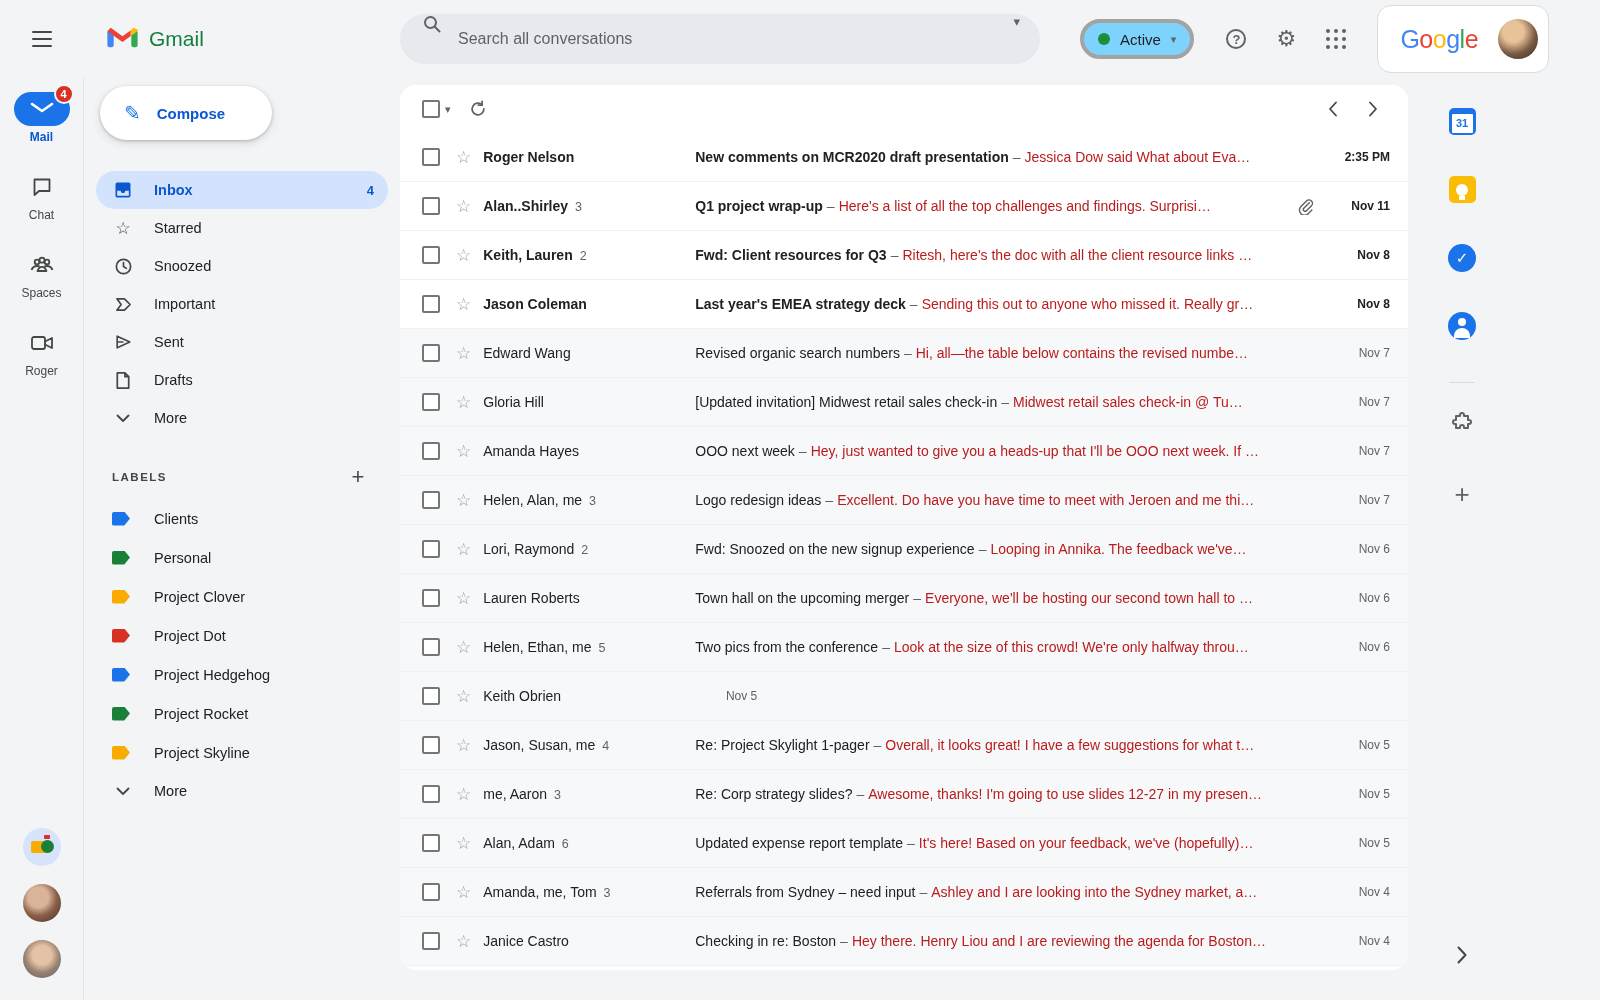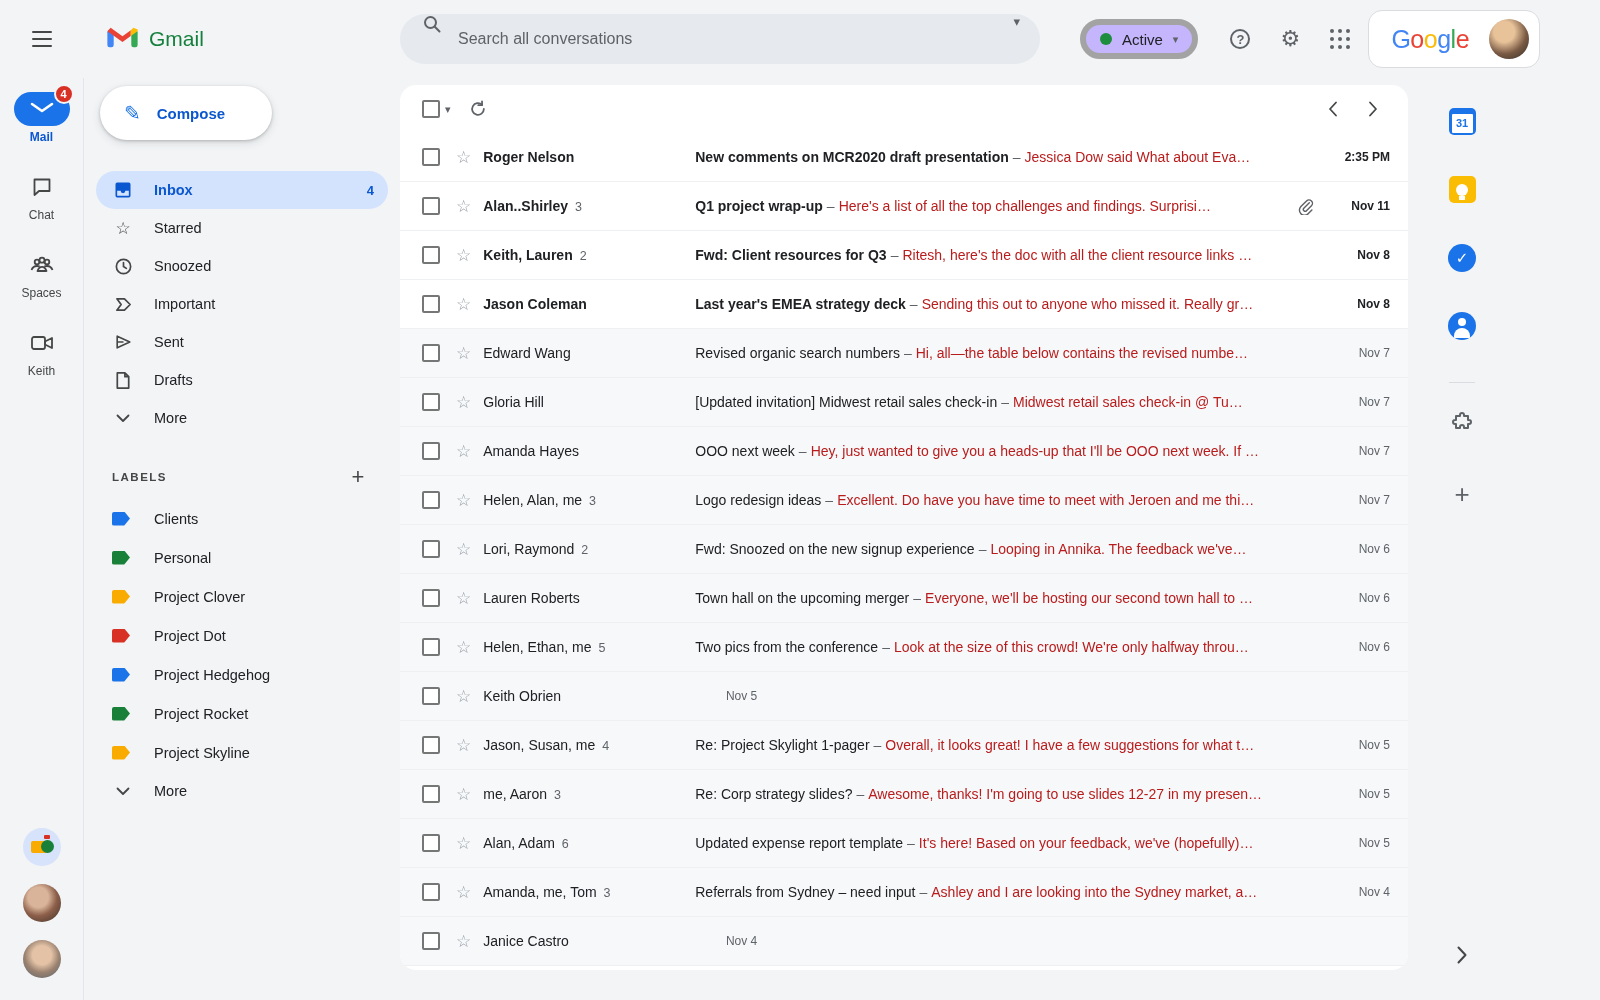--- a/index.html
+++ b/index.html
@@ -15,31 +15,31 @@
   .hamburger { width:44px; height:44px; margin:0 auto; border-radius:50%; display:flex; flex-direction:column; justify-content:center; gap:5px; align-items:center; cursor:pointer; }
   .hamburger i { display:block; width:20px; height:2px; background:#444746; border-radius:1px; }
   .logo-wrap { display:flex; align-items:center; gap:10px; padding-left:22px; }
   .gmail-word { font-size:21px; color:#15803d; letter-spacing:0; }
   .header-right { display:flex; align-items:center; height:100%; padding-right:8px; }
   .searchbar { width:640px; height:50px; background:#e6e9ee; border-radius:25px; display:flex; padding:0 20px 0 16px; }
   .searchbar .mag { margin:0 16px 0 6px; }
   .search-input { flex:1; border:none; background:transparent; outline:none; font-size:16px; color:#5f6368; font-family:"Liberation Sans",sans-serif; }
   .search-input::placeholder { color:#5f6368; opacity:1; }
   .search-caret { color:#5f6368; font-size:13px; cursor:pointer; }
-  .status-pill { margin-left:40px; height:40px; border:6px solid #a3a3a3; background:#c4b5fd; border-radius:20px; display:flex; align-items:center; gap:10px; padding:0 14px 0 14px; cursor:pointer; }
+  .status-pill { margin-left:40px; height:40px; border:4px solid #a3a3a3; background:#7dd3fc; border-radius:20px; display:flex; align-items:center; gap:10px; padding:0 14px 0 14px; cursor:pointer; }
   .status-dot { width:12px; height:12px; border-radius:50%; background:#1e8e3e; }
   .status-label { font-size:15px; color:#202124; }
   .status-caret { font-size:11px; color:#5f6368; }
   .hicon { width:40px; height:40px; border-radius:50%; display:flex; align-items:center; justify-content:center; color:#5f6368; cursor:pointer; }
   .help-circle { width:20px; height:20px; border:2px solid #5f6368; border-radius:50%; font-size:13px; font-weight:bold; display:flex; align-items:center; justify-content:center; color:#5f6368; }
   .gear-glyph { font-family:"DejaVu Sans",sans-serif; font-size:22px; line-height:1; }
   .apps-grid { display:grid; grid-template-columns:repeat(3,5px); grid-template-rows:repeat(3,5px); gap:3px; }
   .apps-grid b { width:4px; height:4px; border-radius:50%; background:#5f6368; }
   .ml-help { margin-left:22px; } .ml-sm { margin-left:10px; }
-  .google-box { margin-left:8px; height:58px; border:1px solid #dadce0; background:#fff; border-radius:14px; display:flex; align-items:center; gap:20px; padding:0 10px 0 22px; cursor:pointer; }
+  .google-box { margin-left:21px; height:68px; border:1px solid #dadce0; background:#fff; border-radius:14px; display:flex; align-items:center; gap:20px; padding:0 10px 0 22px; cursor:pointer; }
   .google-word { font-size:25px; font-weight:500; letter-spacing:-0.5px; }
   .avatar { width:40px; height:40px; border-radius:50%; background:radial-gradient(circle at 38% 32%, #e8c39a 0 28%, #7a5a44 60%, #2f2a26 100%); }
 
   
   .rail { grid-row:2; grid-column:1; border-right:1px solid #e3e5e8; display:flex; flex-direction:column; align-items:center; padding-top:14px; }
   .rail-item { display:flex; flex-direction:column; align-items:center; gap:4px; margin-bottom:26px; cursor:pointer; }
   .rail-icon-pill { position:relative; width:56px; height:34px; border-radius:17px; display:flex; align-items:center; justify-content:center; }
   .rail-item.active .rail-label { color:#0b57d0; font-weight:bold; }
   .rail-label { font-size:12px; color:#444746; }
   .rail-badge { position:absolute; top:-8px; right:-4px; min-width:20px; height:20px; border-radius:10px; background:#d93025; border:2px solid #f2f4f6; color:#fff; font-size:11px; font-weight:bold; display:flex; align-items:center; justify-content:center; }
@@ -220,21 +220,21 @@
       </span>
       <span class="rail-label">Spaces</span>
     </div>
     <div class="rail-item">
       <span class="rail-icon-pill">
         <svg class="gray" width="26" height="22" viewBox="0 0 26 22">
             <rect x="3" y="5" width="13" height="12" rx="2"></rect>
             <path d="M16 9.5 L23 6 v10 l-7-3.5z" stroke-linejoin="round"></path>
           </svg>
       </span>
-      <span class="rail-label">Keith</span>
+      <span class="rail-label">Roger</span>
     </div>
 
     <div class="rail-bottom">
       <span class="mini-avatar cam-avatar">
           <span class="cam-body"></span>
           <span class="cam-lens"></span>
           <span class="cam-btn"></span>
         </span>
       <span class="mini-avatar photo1"></span>
       <span class="mini-avatar photo2"></span>
@@ -605,20 +605,23 @@
     <span class="date">Nov 4</span>
   </div>
 
   <div class="email-row">
     <span class="cb"></span>
     <span class="star">☆</span>
     <span class="senderwrap">
       <span class="sender">Janice Castro</span>
 
     </span>
+    <span class="subjwrap">
+      <span class="subject">Checking in re: Boston</span><span class="sep">–</span><span class="snippet">Hey there. Henry Liou and I are reviewing the agenda for Boston…</span>
+    </span>
 
     <span class="date">Nov 4</span>
   </div>
 </div>
     </div>
   </div>
 
   <div class="sidepanel">
     <div class="sp-icon">
       <span class="cal-icon">

